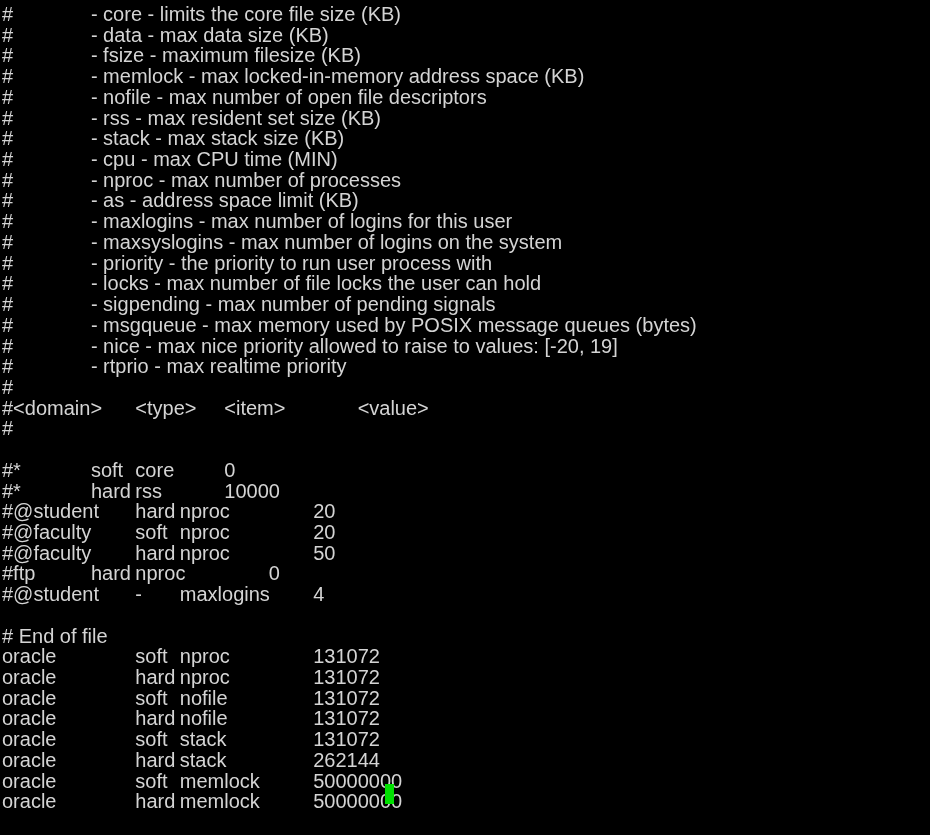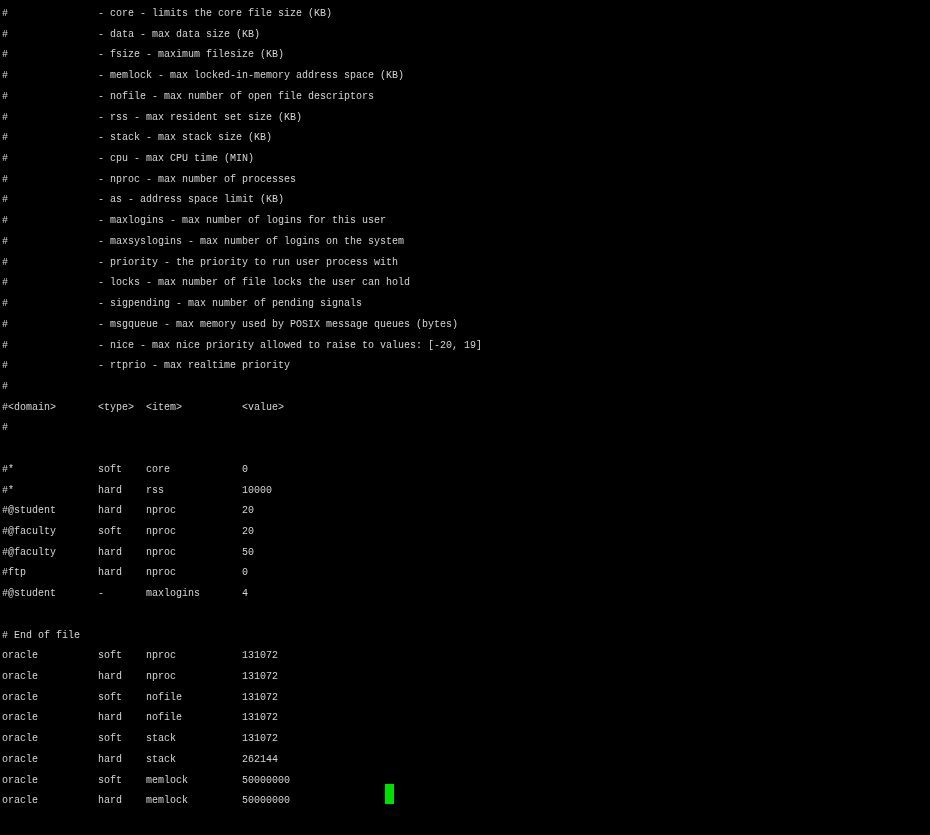--- a/index.html
+++ b/index.html
@@ -11,22 +11,22 @@
   body {
     width: 930px;
     height: 835px;
     overflow: hidden;
   }
   #terminal {
     position: relative;
     width: 930px;
     height: 835px;
     background: #000000;
-    font-family: Liberation Mono, monospace;
-    font-size: 10px;
+    font-family: Liberation Sans, sans-serif;
+    font-size: 20px;
     line-height: 20.72px;
     letter-spacing: 0px;
     color: #d4d4d4;
     padding: 4px 0 0 2px;
     box-sizing: border-box;
     -webkit-font-smoothing: antialiased;
   }
   #screen {
     position: relative;
     white-space: pre;

